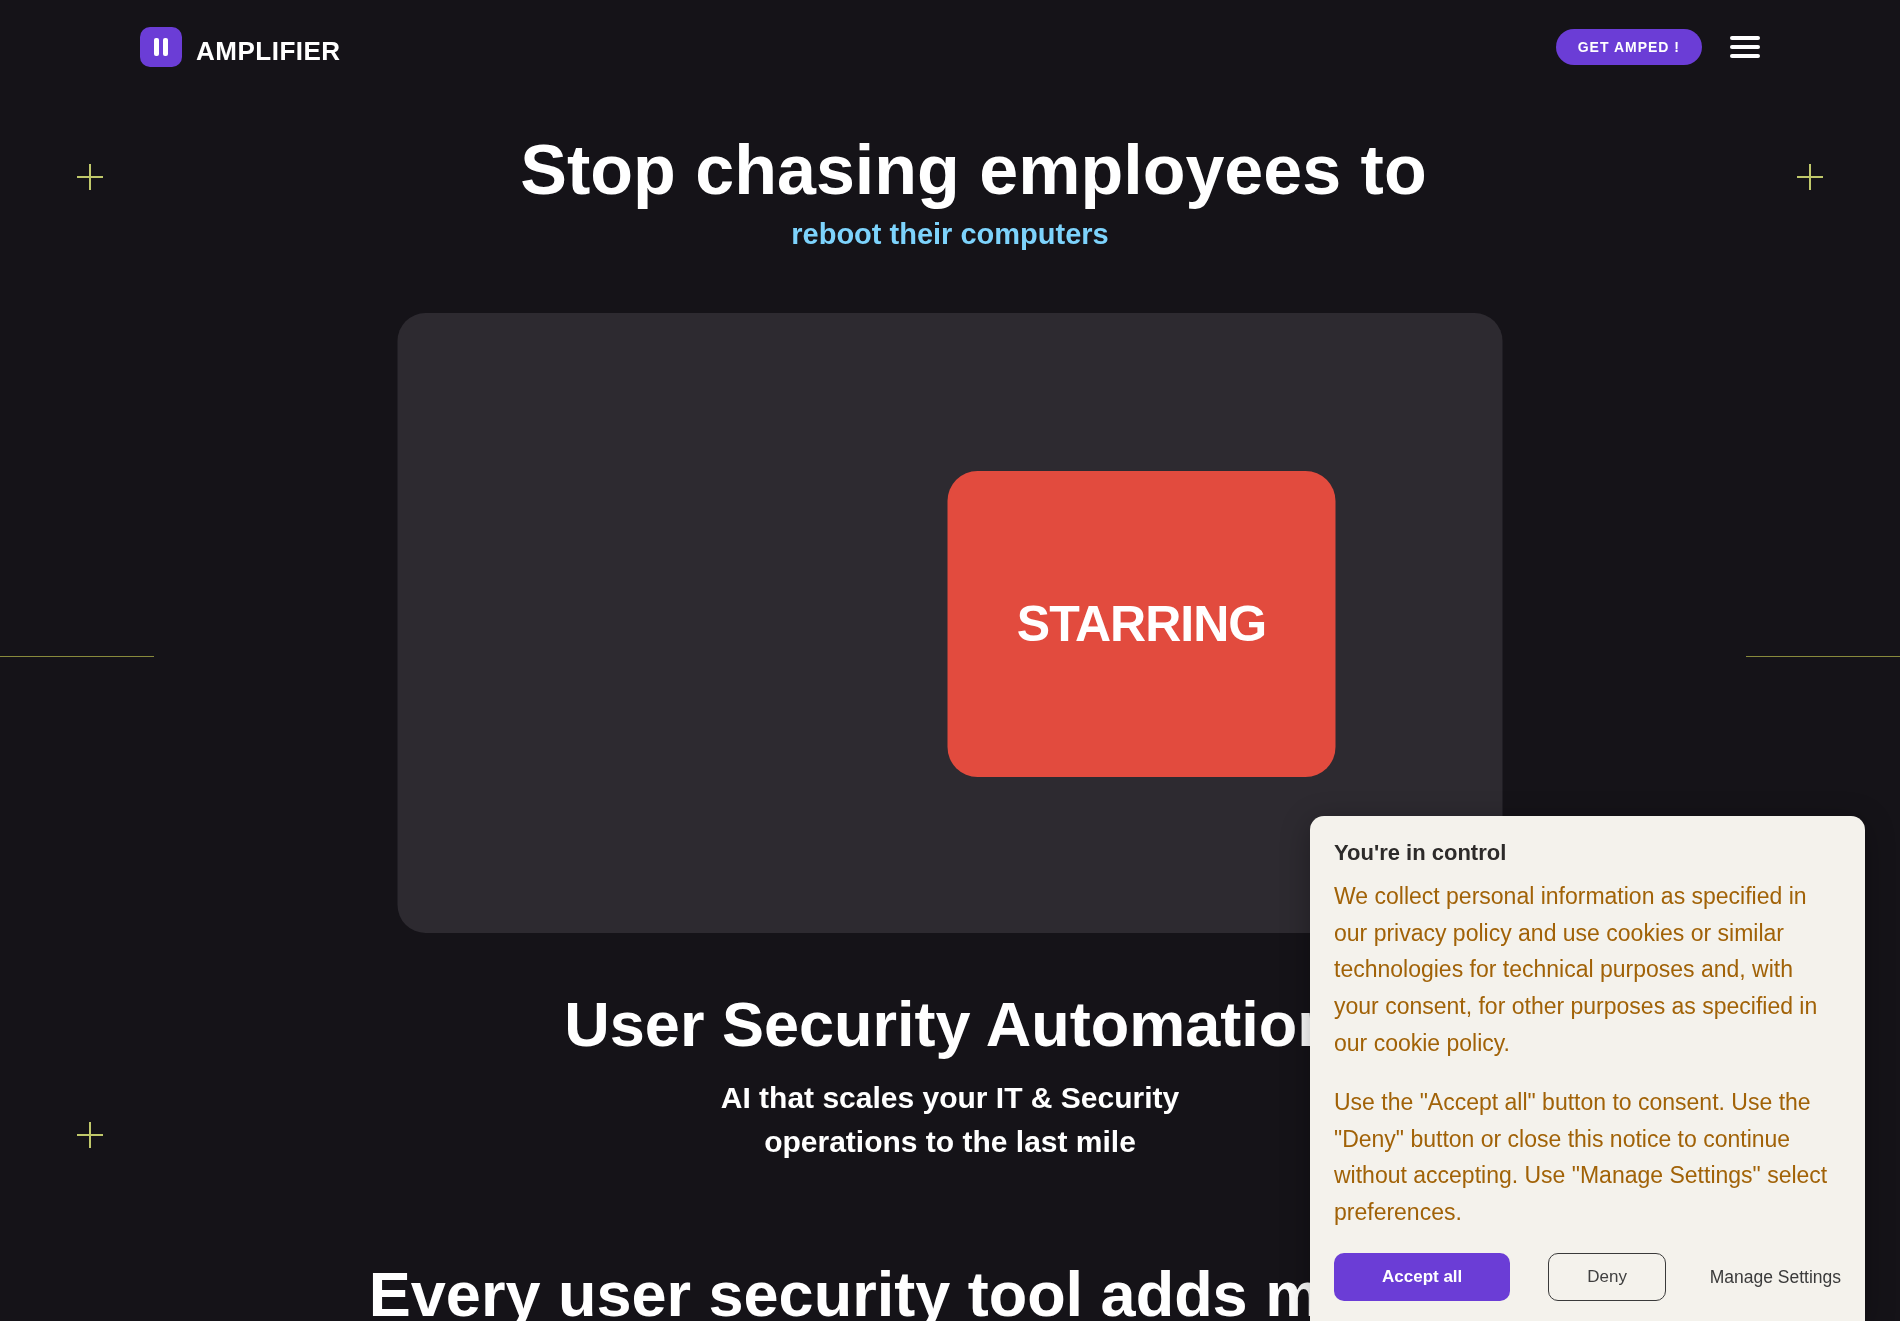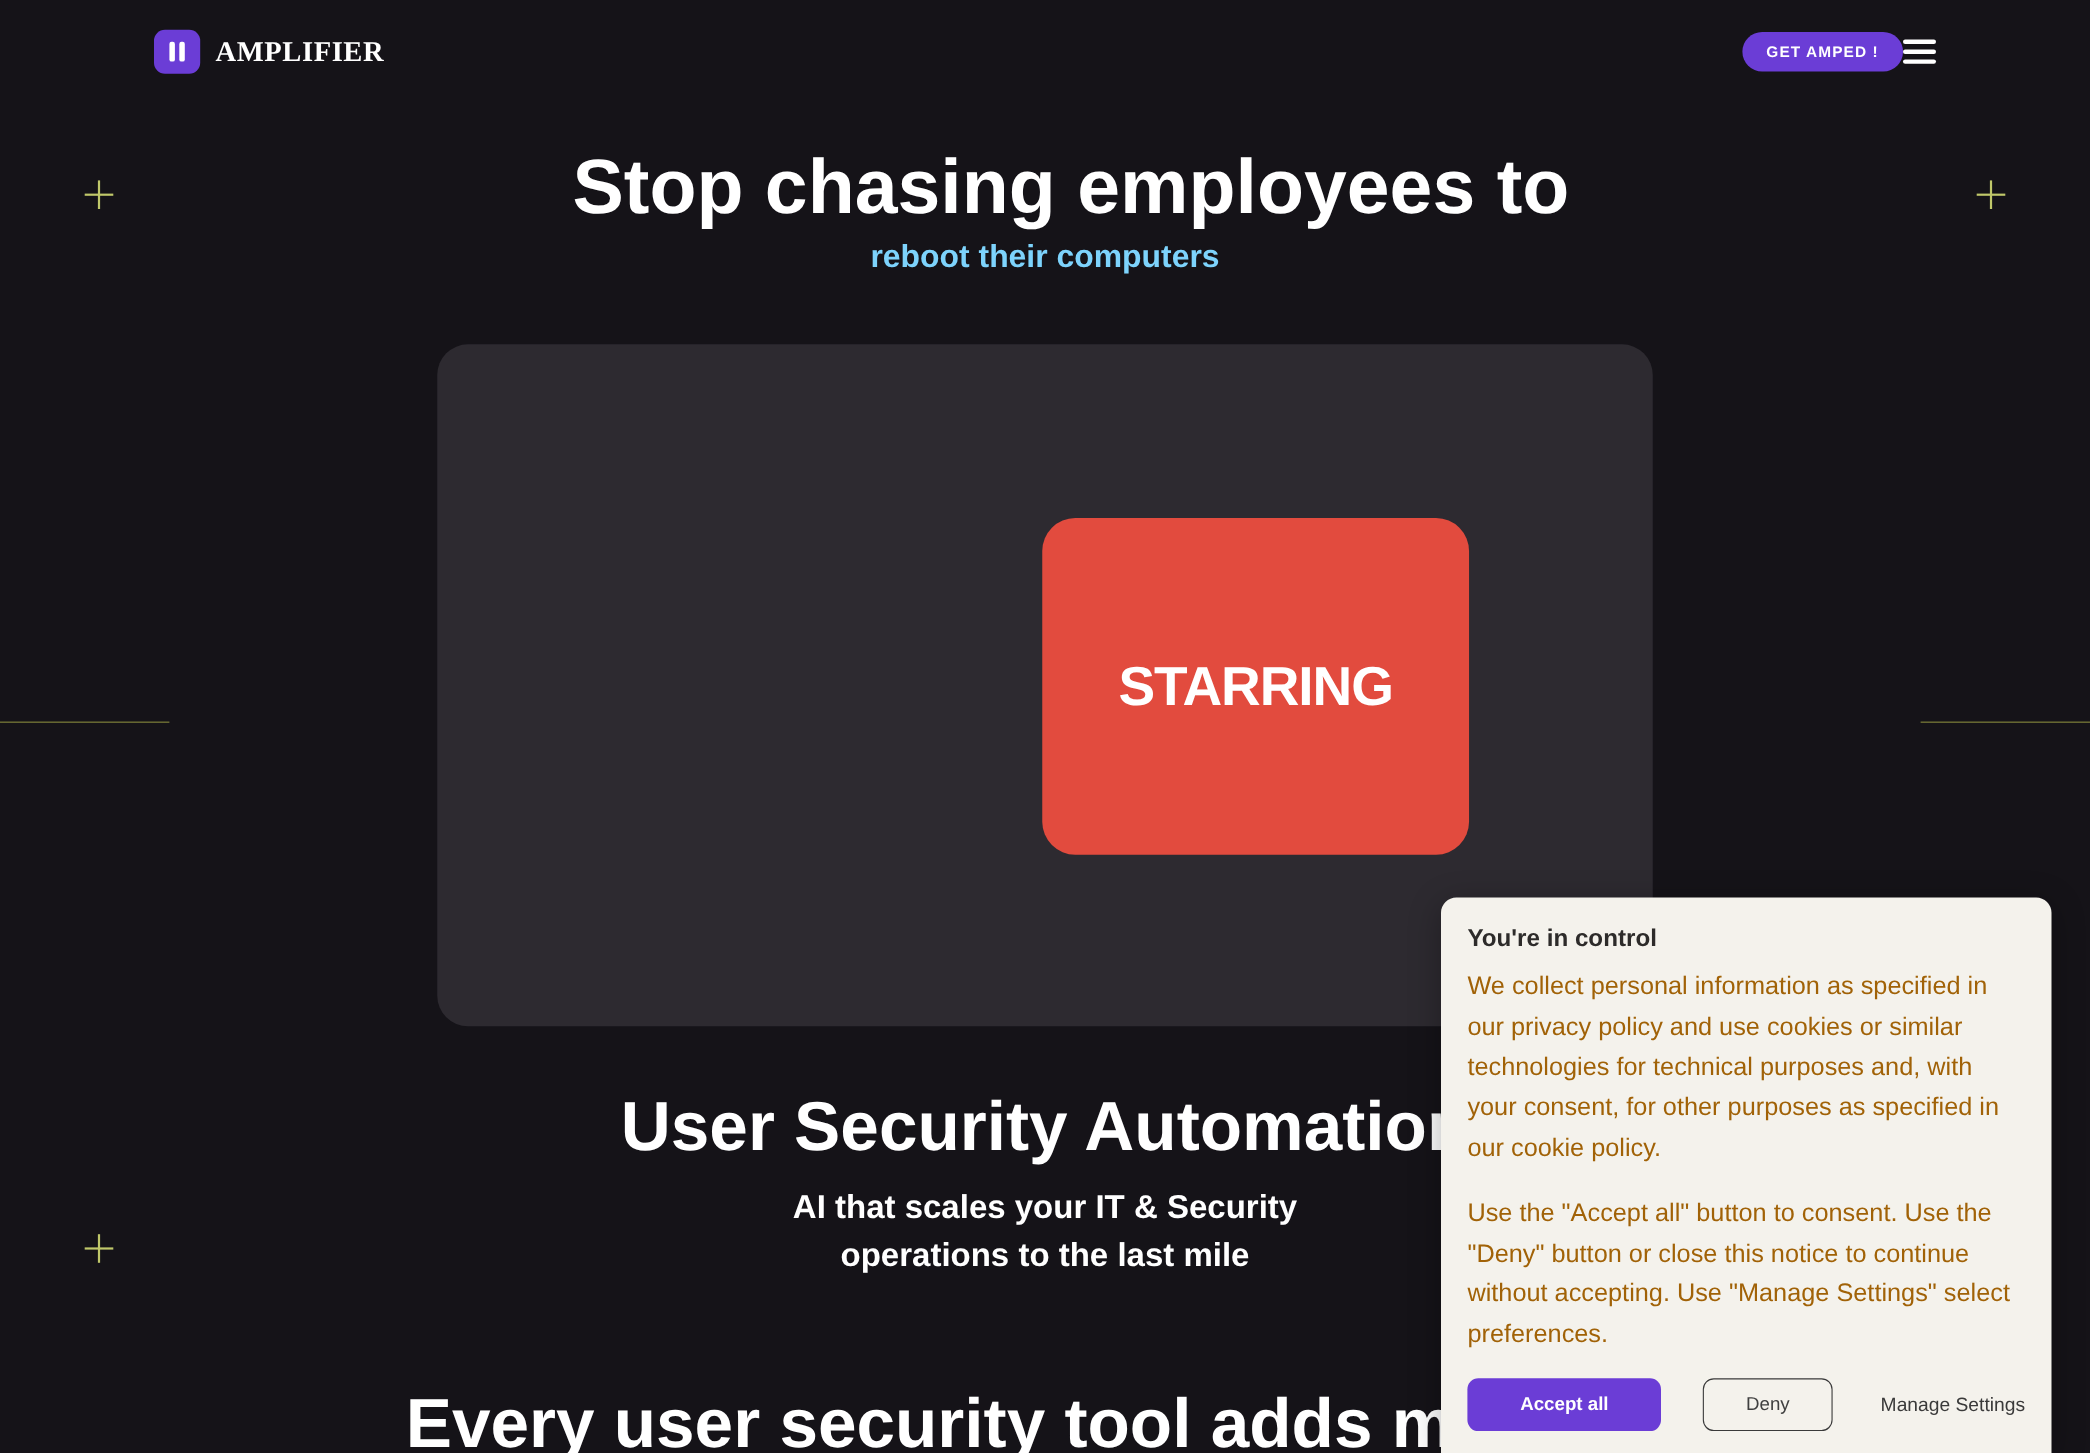--- a/index.html
+++ b/index.html
@@ -17,24 +17,23 @@
     position: absolute;
     top: 27px;
     left: 0; right: 0;
     padding: 0 140px;
     display: flex;
     align-items: center;
     justify-content: space-between;
   }
   .logo {
     display: flex;
-    align-items: center;
+    align-items: flex-end;
     gap: 14px;
     cursor: pointer;
-    font-family: Liberation Serif, serif;
   }
   .logo-mark {
     width: 42px; height: 40px;
     background: #6b3dd6;
     border-radius: 10px;
     display: flex; align-items: center; justify-content: center;
     gap: 4px;
   }
   .logo-mark span {
     width: 5px; height: 18px;
@@ -42,20 +41,21 @@
     border-radius: 2px;
   }
   .logo-text {
     font-weight: 800;
     font-size: 26px;
     letter-spacing: 0.5px;
   }
   .header-right {
     display: flex;
     align-items: center;
+    gap: 28px;
   }
   .cta {
     background: #6b3dd6;
     color: #fff;
     border: none;
     border-radius: 19px;
     padding: 10px 22px;
     font-size: 14px;
     font-weight: 600;
     letter-spacing: 1px;

